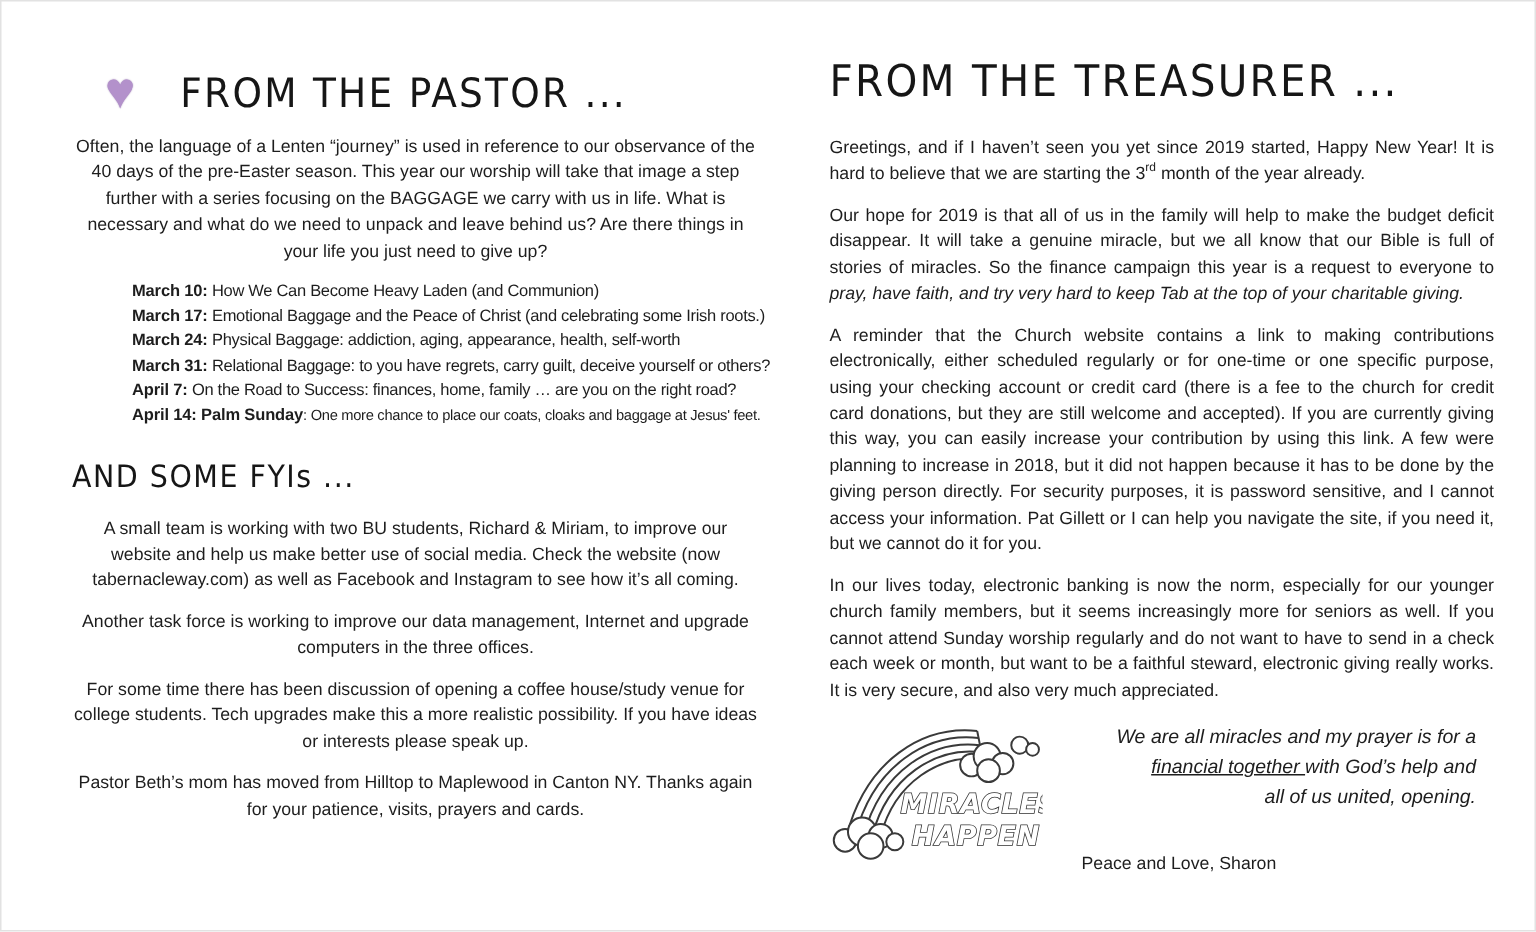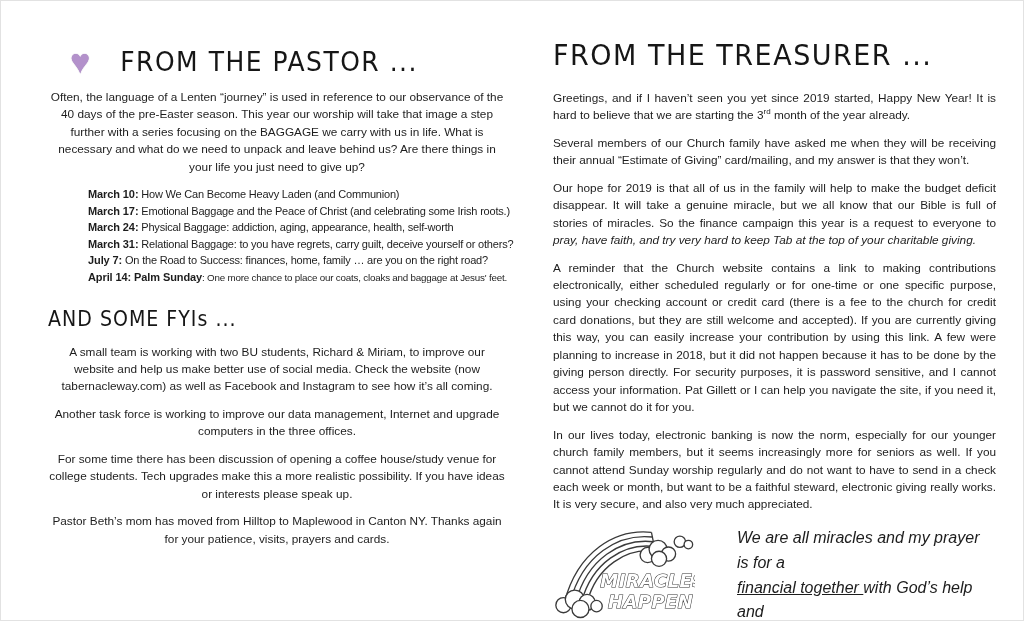--- a/index.html
+++ b/index.html
@@ -31,60 +31,59 @@
   .schedule{margin:6px 0 0 0;font-size:11px;letter-spacing:-0.2px;line-height:1.5;white-space:nowrap;}
   .schedule b{letter-spacing:-0.1px;padding-left:40px;}
   .sched-small{font-size:9.8px;}
 
   sup{font-size:8px;line-height:0;}
   .it{font-style:italic;}
 
   .closing{display:flex;margin-top:2px;}
   .closing-graphic{width:142px;flex:0 0 142px;}
   .closing-text{flex:1;padding-left:12px;}
-  .closing-lines{text-align:left;font-style:italic;font-size:16px;line-height:1.55;padding:2px 28px 0 30px;}
+  .closing-lines{text-align:right;font-style:italic;font-size:13px;line-height:1.55;padding:2px 28px 0 30px;}
   .u{text-decoration:underline;}
   .signature{font-style:normal;font-size:11.8px;text-align:left;padding-left:14px;margin-top:26px;}
 </style>
 </head>
 <body>
 
 <div class="col col-left bodytext">
 
   <div class="pastor-header">
     <span class="heart" style="color:#b391cb;">♥</span>
     <h1 class="script-title pastor-title">FROM THE PASTOR ...</h1>
   </div>
 
   <p>Often, the language of a Lenten “journey” is used in reference to our observance of the 40 days of the pre-Easter season.  This year our worship will take that image a step further with a series focusing on the BAGGAGE we carry with us in life.  What is necessary and what do we need to unpack and leave behind us? Are there things in your life you just need to give up?</p>
 
   <div class="schedule">
     <div><b>March 10:</b><span> How We Can Become Heavy Laden (and Communion)</span></div>
     <div><b>March 17:</b><span> Emotional Baggage and the Peace of Christ (and celebrating some Irish roots.)</span></div>
     <div><b>March 24:</b><span> Physical Baggage: addiction, aging, appearance, health, self-worth</span></div>
     <div><b>March 31:</b><span> Relational Baggage: to you have regrets, carry guilt, deceive yourself or others?</span></div>
-    <div><b>July 7:</b><span> On the Road to Success: finances, home, family … are you on the right road?</span></div>
+    <div><b>April 7:</b><span> On the Road to Success: finances, home, family … are you on the right road?</span></div>
     <div><b>April 14: Palm Sunday</b><span class="sched-small">: One more chance to place our coats, cloaks and baggage at Jesus' feet.</span></div>
   </div>
 
   <h2 class="script-title fyi-title">AND SOME FYIs ...</h2>
 
   <p>A small team is working with two BU students, Richard &amp; Miriam, to improve our website and help us make better use of social media.  Check the website (now tabernacleway.com) as well as Facebook and Instagram to see how it’s all coming.</p>
   <p>Another task force is working to improve our data management, Internet and upgrade computers in the three offices.</p>
   <p>For some time there has been discussion of opening a coffee house/study venue for college students.  Tech upgrades make this a more realistic possibility. If you have ideas or interests please speak up.</p>
   <p>Pastor Beth’s mom has moved from Hilltop to Maplewood in Canton NY. Thanks again for your patience, visits, prayers and cards.</p>
 </div>
 
 <div class="col col-right bodytext">
 
   <h1 class="script-title treasurer-title">FROM THE TREASURER ...</h1>
 
   <p><span>Greetings, and if I haven’t seen you yet since 2019 started, Happy New Year! It is hard to believe that we are starting the 3</span><sup>rd</sup><span> month of the year already.</span></p>
 
-  <p>Several members of our Church family have asked me when they will be receiving their annual “Estimate of Giving” card/mailing, and my answer is that they won’t.</p>
 
   <p><span>Our hope for 2019 is that all of us in the family will help to make the budget deficit disappear. It will take a genuine miracle, but we all know that our Bible is full of stories of miracles. So the finance campaign this year is a request to everyone to </span><span class="it">pray, have faith, and try very hard to keep Tab at the top of your charitable giving.</span></p>
 
   <p>A reminder that the Church website contains a link to making contributions electronically, either scheduled regularly or for one-time or one specific purpose, using your checking account or credit card (there is a fee to the church for credit card donations, but they are still welcome and accepted). If you are currently giving this way, you can easily increase your contribution by using this link.  A few were planning to increase in 2018, but it did not happen because it has to be done by the giving person directly.  For security purposes, it is password sensitive, and I cannot access your information. Pat Gillett or I can help you navigate the site, if you need it, but we cannot do it for you.</p>
 
   <p>In our lives today, electronic banking is now the norm, especially for our younger church family members, but it seems increasingly more for seniors as well.  If you cannot attend Sunday worship regularly and do not want to have to send in a check each week or month, but want to be a faithful steward, electronic giving really works. It is very secure, and also very much appreciated.</p>
 
   <div class="closing">
 
     <div class="closing-graphic">

